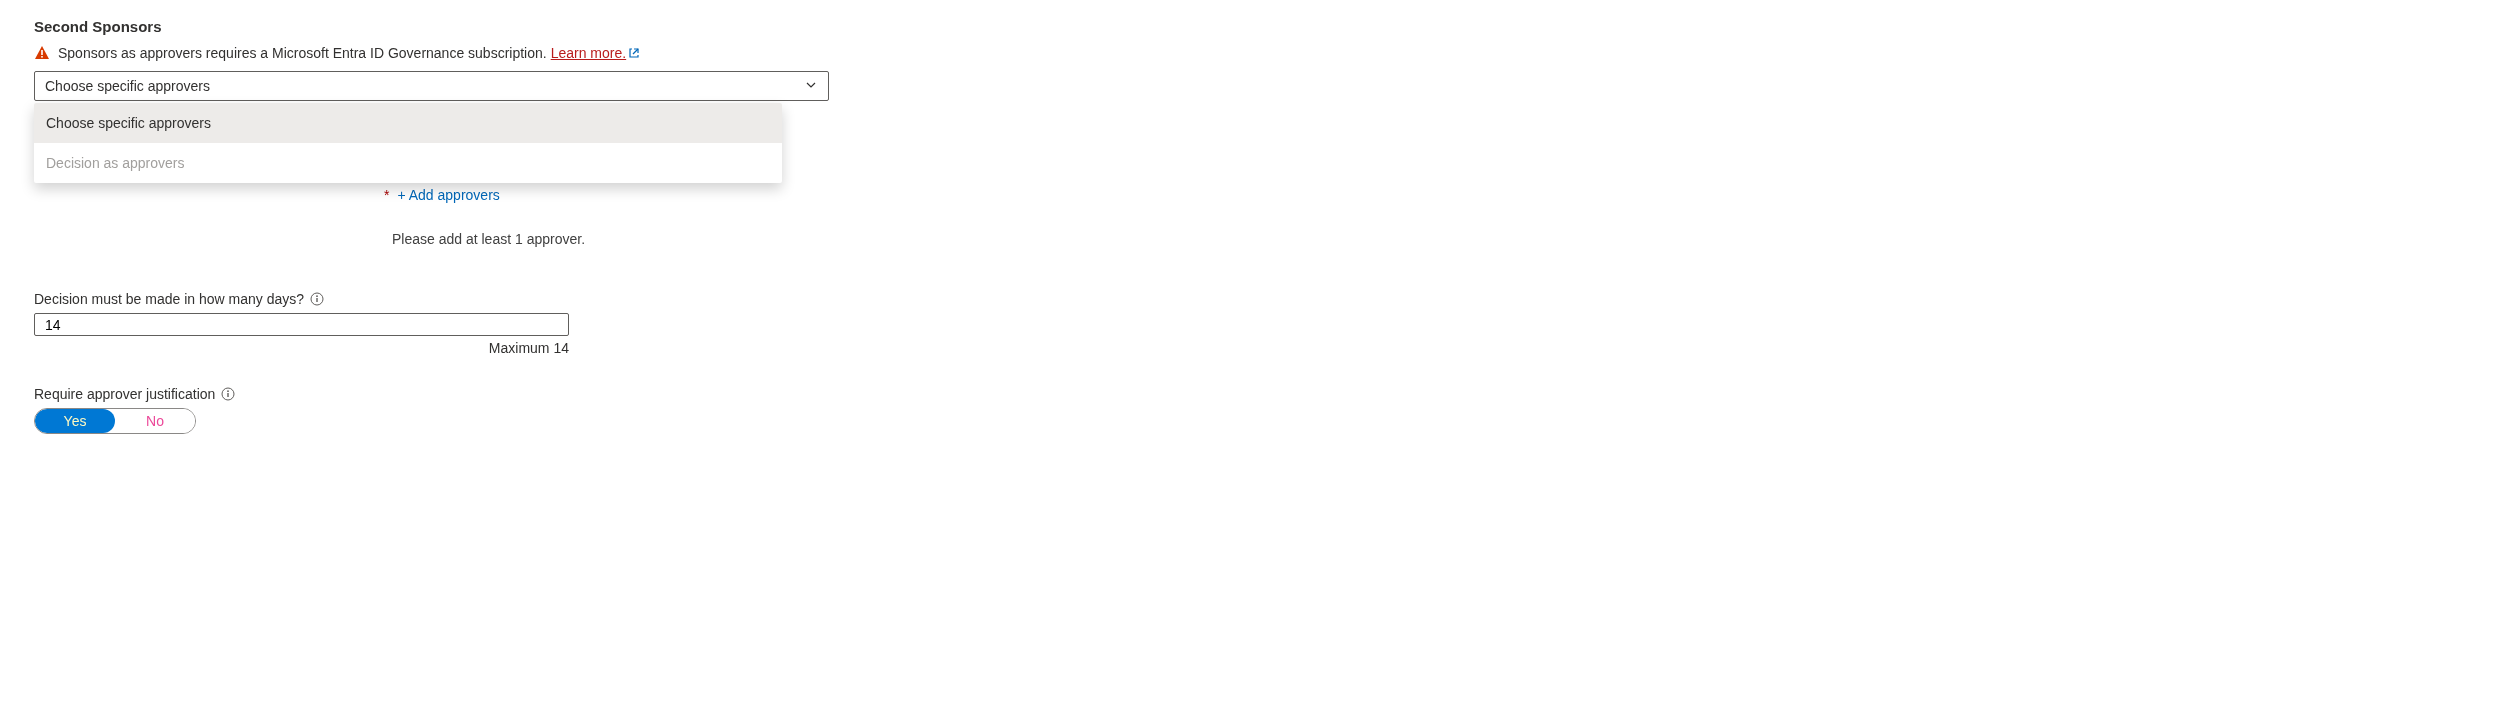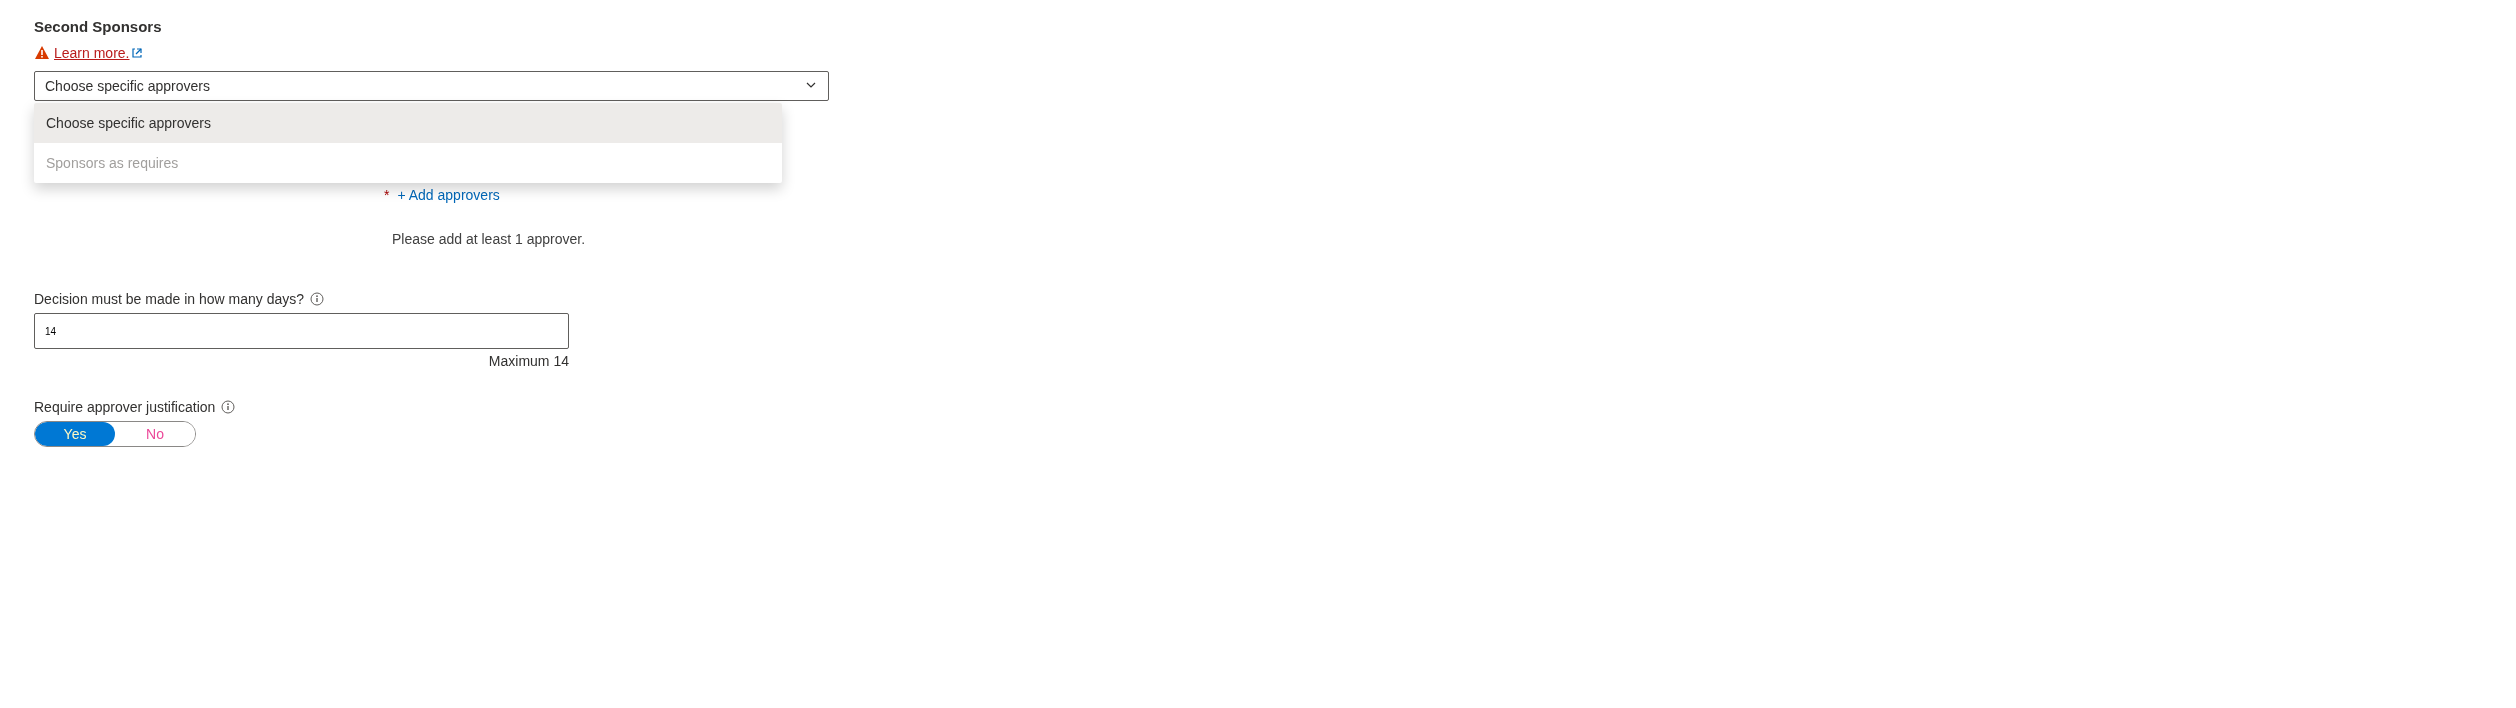--- a/index.html
+++ b/index.html
@@ -109,25 +109,25 @@
       gap: 6px;
       margin-top: 44px;
     }
     .info-icon {
       display: inline-flex;
       cursor: pointer;
     }
     .text-input {
       width: 535px;
       max-width: 100%;
-      height: 36px;
+      height: 23px;
       border: 1px solid #605e5c;
       border-radius: 2px;
       padding: 0 10px;
-      font-size: 10px;
+      font-size: 14px;
       font-family: inherit;
       margin-top: 6px;
       outline: none;
     }
     .helper-text {
       width: 535px;
       max-width: 100%;
       text-align: right;
       font-size: 14px;
       margin-top: 4px;
@@ -162,20 +162,21 @@
 <div class="section-title">Second Sponsors</div>
 
 <div class="warning-row">
   <span class="warning-icon">
     <svg width="16" height="16" viewBox="0 0 16 16">
       <path d="M8 1 L15 14 L1 14 Z" fill="#d83b01"></path>
       <rect x="7.2" y="5" width="1.6" height="5" fill="#fff"></rect>
       <rect x="7.2" y="11" width="1.6" height="1.6" fill="#fff"></rect>
     </svg>
   </span>
+  <span>Sponsors as approvers requires a Microsoft Entra ID Governance subscription. </span>
   <span style="margin-left:-4px;">
     <a class="link">Learn more.</a><span class="ext-icon">
       <svg width="12" height="12" viewBox="0 0 12 12">
         <path d="M4 2 H2 V10 H10 V8" stroke="#0067b8" stroke-width="1.2" fill="none"></path>
         <path d="M6 2 H10 V6" stroke="#0067b8" stroke-width="1.2" fill="none"></path>
         <path d="M10 2 L5 7" stroke="#0067b8" stroke-width="1.2" fill="none"></path>
       </svg>
     </span>
   </span>
 </div>
@@ -184,21 +185,21 @@
   <div class="dropdown-control">
     <span class="dropdown-label">Choose specific approvers</span>
     <span class="chevron">
       <svg width="14" height="14" viewBox="0 0 14 14">
         <path d="M3 5 L7 9 L11 5" stroke="#323130" stroke-width="1.2" fill="none"></path>
       </svg>
     </span>
   </div>
   <div class="dropdown-listbox">
     <div class="dropdown-option selected">Choose specific approvers</div>
-    <div class="dropdown-option disabled">Sponsors as requires</div>
+    <div class="dropdown-option disabled">Decision as approvers</div>
   </div>
 </div>
 
 <div class="add-approvers-row">
   <span class="required-star">*</span>
   <span class="add-link">+ Add approvers</span>
 </div>
 
 <div class="error-text">Please add at least 1 approver.</div>
 

